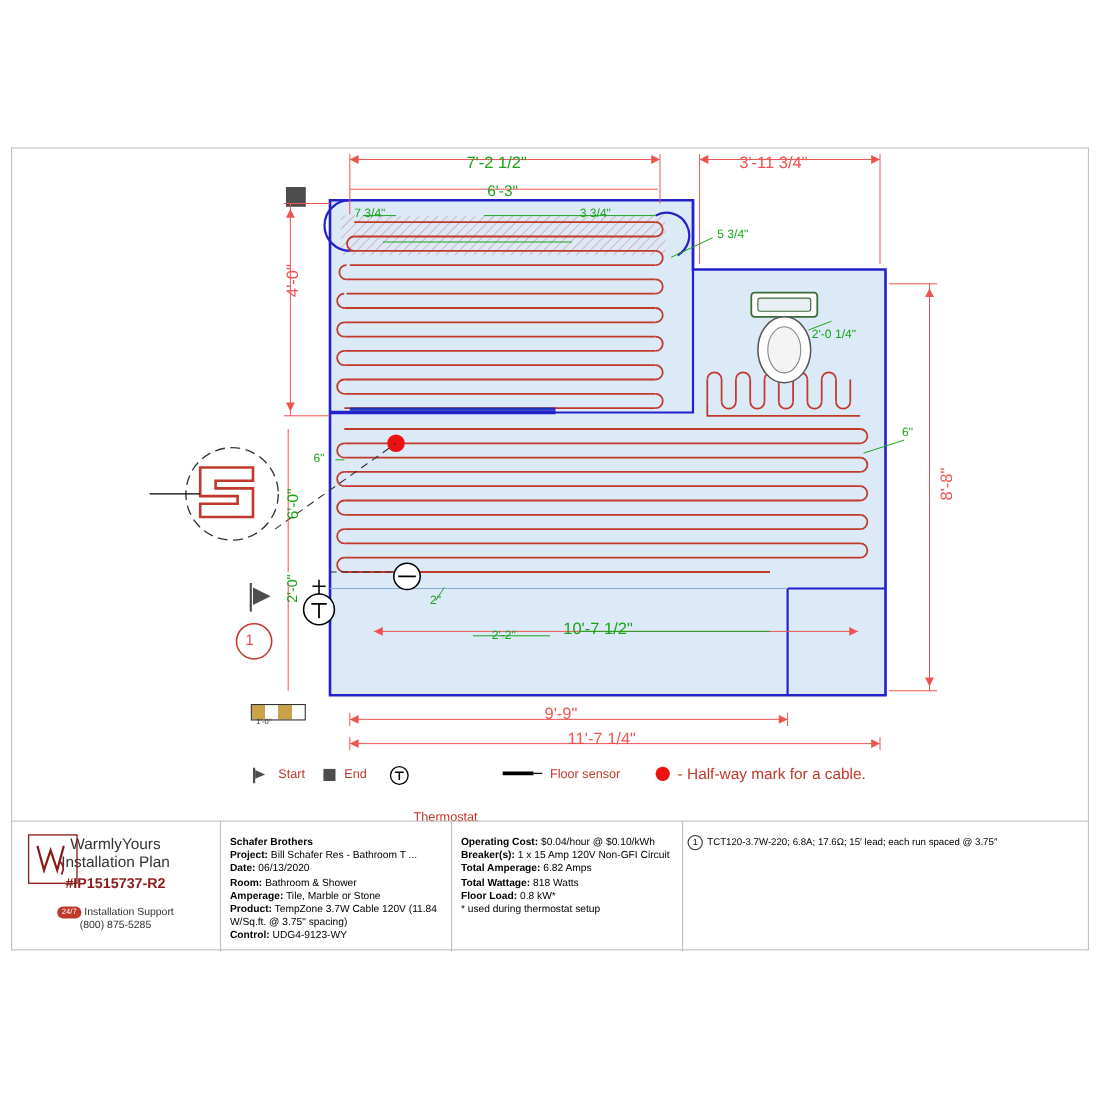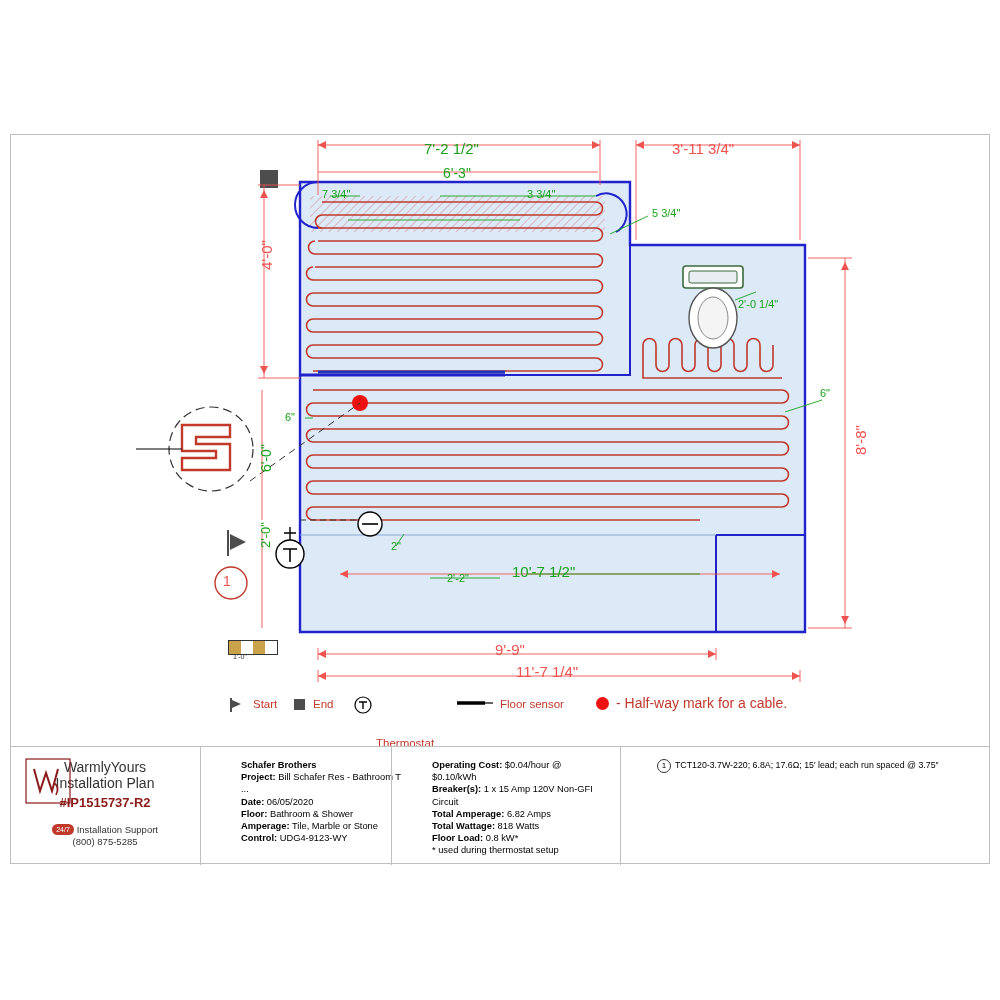--- a/index.html
+++ b/index.html
@@ -9,24 +9,24 @@
   .svgwrap{position:absolute;left:0;top:0;width:1000px;height:1000px;pointer-events:none;}
   .lbl{position:absolute;font-size:11px;white-space:nowrap;}
   .green{color:#19a319;}
   .dimred{color:#ef5350;}
   .legend{position:absolute;left:228px;top:694px;width:640px;height:24px;}
   .legend span{font-size:11.5px;}
   .verify{position:absolute;left:10px;top:732px;width:980px;text-align:center;font-size:10.5px;color:#000;}
   .verify b{font-weight:bold;}
   .bottombox{position:absolute;left:10px;top:746px;width:980px;height:118px;box-sizing:border-box;border-top:1px solid #bfbfbf;}
   .col{position:absolute;top:0;height:118px;box-sizing:border-box;}
-  .col.b{border-left:1px solid #bfbfbf;padding-left:32px;}
+  .col.b{border-left:1px solid #bfbfbf;}
   .c1{left:0;width:190px;}
   .c2{left:190px;width:210px;}
-  .c3{left:381px;width:210px;}
+  .c3{left:400px;width:210px;}
   .c4{left:610px;width:370px;}
   .brandname{font-size:14px;color:#333;text-align:center;line-height:16px;margin-top:12px;}
   .ipnum{font-size:13px;font-weight:bold;color:#8b1a1a;text-align:center;margin-top:4px;}
   .support{font-size:9.5px;color:#333;text-align:center;margin-top:14px;line-height:12px;}
   .specs{font-size:9.3px;line-height:12.2px;color:#000;padding:12px 6px 0 8px;}
   .specs b{font-weight:bold;}
   .note{font-size:8.8px;color:#000;padding:12px 4px 0 22px;line-height:12px;}
   .scalebox{position:absolute;left:200px;top:640px;font-size:8px;color:#8b1a1a;margin-left:32px;}
   .scalebar{position:absolute;left:228px;top:640px;width:48px;height:13px;border:1px solid #333;background:linear-gradient(90deg,#caa24a 0 25%,#fff 25% 50%,#caa24a 50% 75%,#fff 75% 100%);}
   .scaletxt{position:absolute;left:233px;top:653px;font-size:7px;color:#333;}
@@ -291,23 +291,24 @@
         <span style="display:inline-block;width:22px;height:11px;border-radius:6px;background:#c0392b;color:#fff;font-size:7px;line-height:11px;vertical-align:1px;">24/7</span>
         <span>Installation Support</span><br>
         <span>(800) 875-5285</span>
       </div>
     </div>
 
     <div class="col c2 b">
       <div class="specs">
         <div style="font-weight:bold;">Schafer Brothers</div>
         <div><b>Project:</b> <span>Bill Schafer Res - Bathroom T ...</span></div>
-        <div><b>Date:</b> <span>06/05/2020</span></div>
-        <div><b>Floor:</b> <span>Bathroom &amp; Shower</span></div>
+        <div><b>Date:</b> <span>06/13/2020</span></div>
+        <div><b>Room:</b> <span>Bathroom &amp; Shower</span></div>
         <div><b>Amperage:</b> <span>Tile, Marble or Stone</span></div>
+        <div><b>Product:</b> <span>TempZone 3.7W Cable 120V (11.84 W/Sq.ft. @ 3.75" spacing)</span></div>
         <div><b>Control:</b> <span>UDG4-9123-WY</span></div>
       </div>
     </div>
 
     <div class="col c3 b">
       <div class="specs">
         <div><b>Operating Cost:</b> <span>$0.04/hour @ $0.10/kWh</span></div>
         <div><b>Breaker(s):</b> <span>1 x 15 Amp 120V Non-GFI Circuit</span></div>
         <div><b>Total Amperage:</b> <span>6.82 Amps</span></div>
         <div><b>Total Wattage:</b> <span>818 Watts</span></div>

